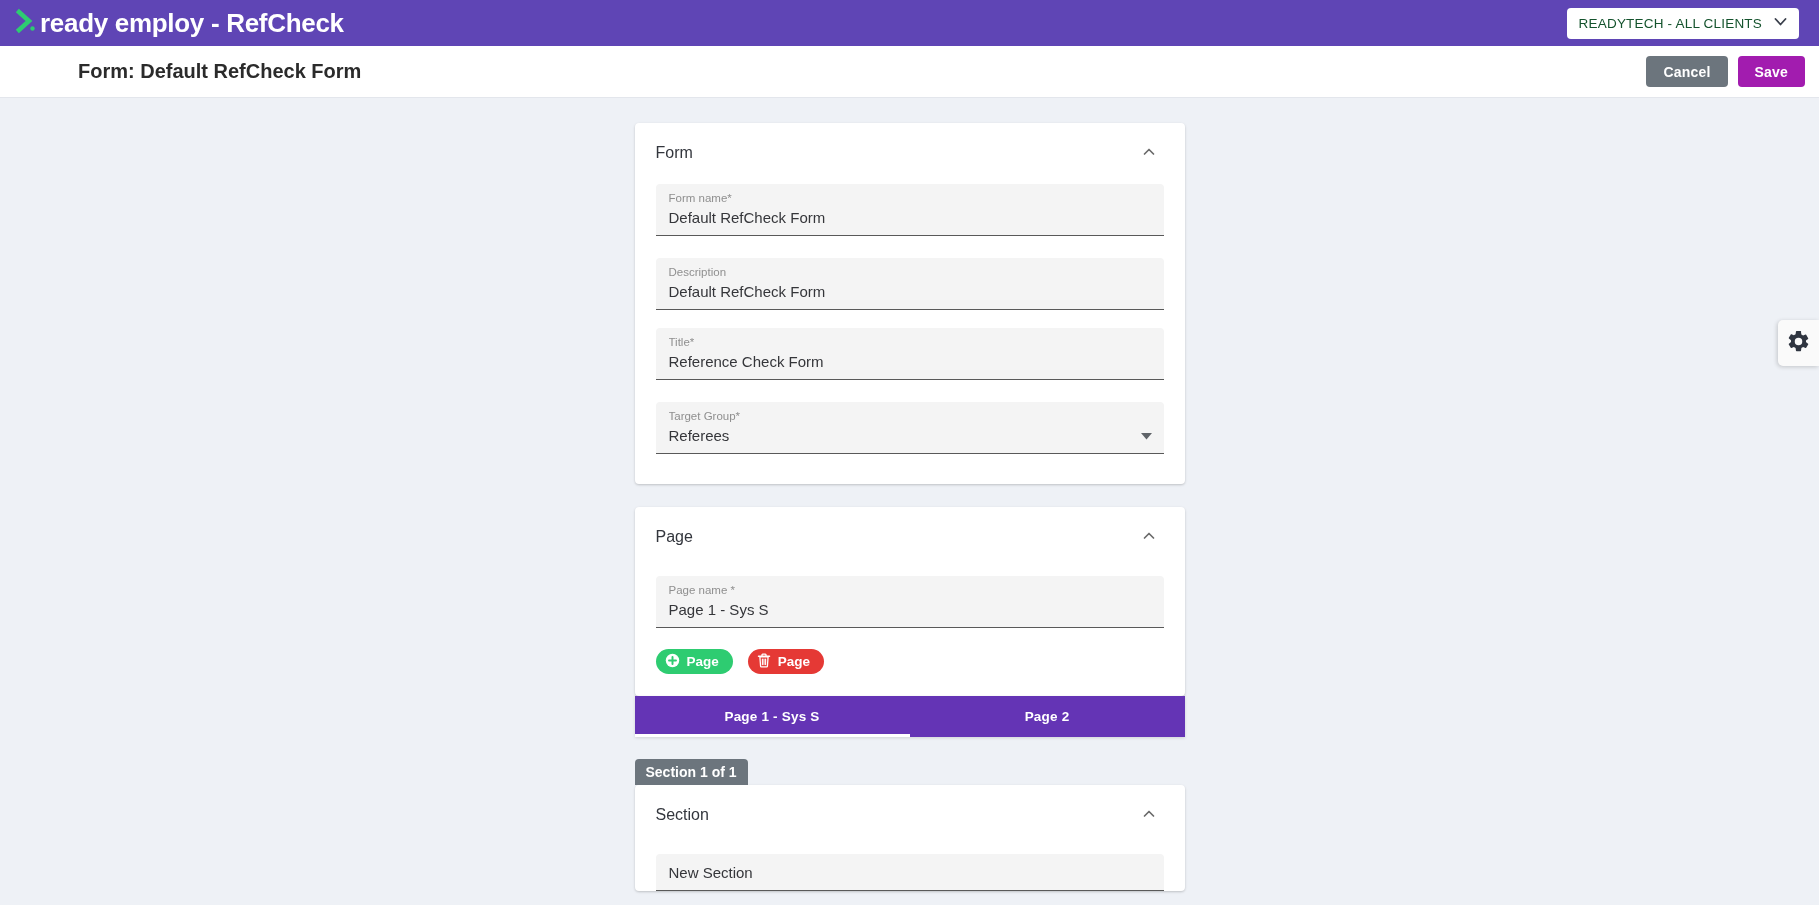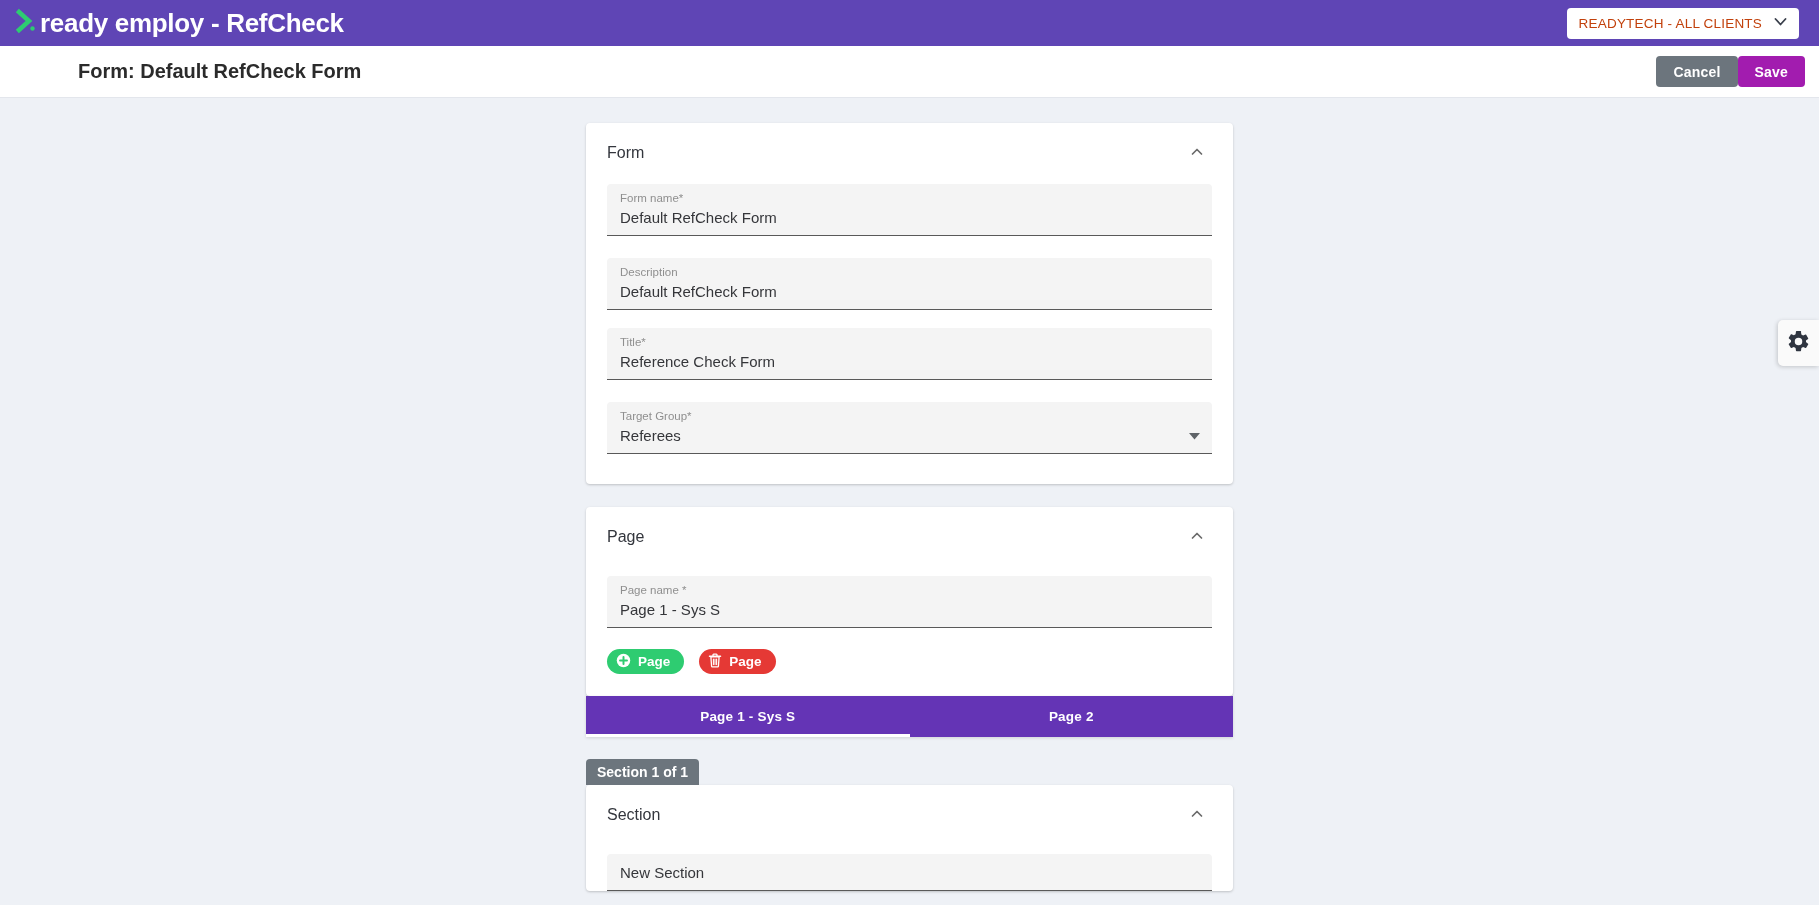--- a/index.html
+++ b/index.html
@@ -40,21 +40,21 @@
     height: 31px;
     min-width: 196px;
     display: flex;
     align-items: center;
     justify-content: space-between;
     padding: 0 10px 0 12px;
     gap: 10px;
   }
   .client-select-label {
     font-size: 13.5px;
-    color: #c2410c;
+    color: #14532d;
     letter-spacing: 0.2px;
     white-space: nowrap;
   }
   .chev-down { display: block; }
 
   
   .subheader {
     position: relative;
     height: 52px;
     background: #ffffff;
@@ -63,21 +63,21 @@
     align-items: center;
     justify-content: space-between;
     padding: 0 14px 0 78px;
   }
   .page-title {
     font-size: 20px;
     font-weight: bold;
     color: #2b2b2b;
     white-space: nowrap;
   }
-  .subheader-actions { display: flex; align-items: center; }
+  .subheader-actions { display: flex; align-items: center; gap: 10px; }
   .btn {
     border: none;
     border-radius: 4px;
     height: 31px;
     padding: 0 17px;
     font-family: "Liberation Sans", sans-serif;
     font-size: 14px;
     font-weight: bold;
     color: #ffffff;
     cursor: pointer;
@@ -87,21 +87,21 @@
   .btn-save { background: #a21caf; }
 
   
   .main {
     position: relative;
     height: calc(905px - 46px - 52px);
     background: #eef1f6;
     overflow: hidden;
   }
   .content {
-    width: 647px;
+    width: 550px;
     margin: 0 auto;
     padding-top: 25px;
   }
 
   
   .card {
     background: #ffffff;
     border-radius: 4px;
     box-shadow: 0 1px 3px rgba(0,0,0,0.13), 0 1px 2px rgba(0,0,0,0.08);
     margin-bottom: 23px;

